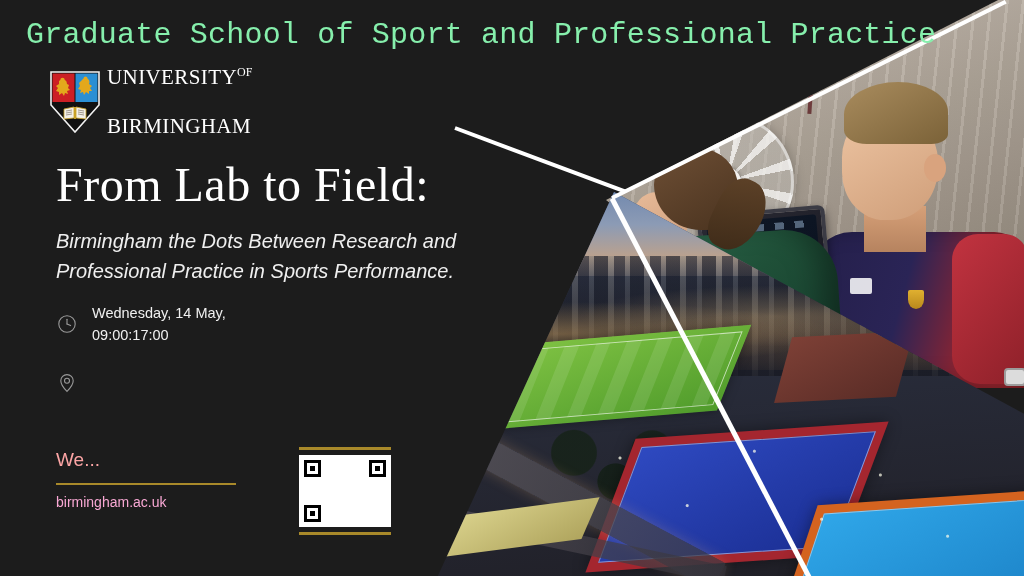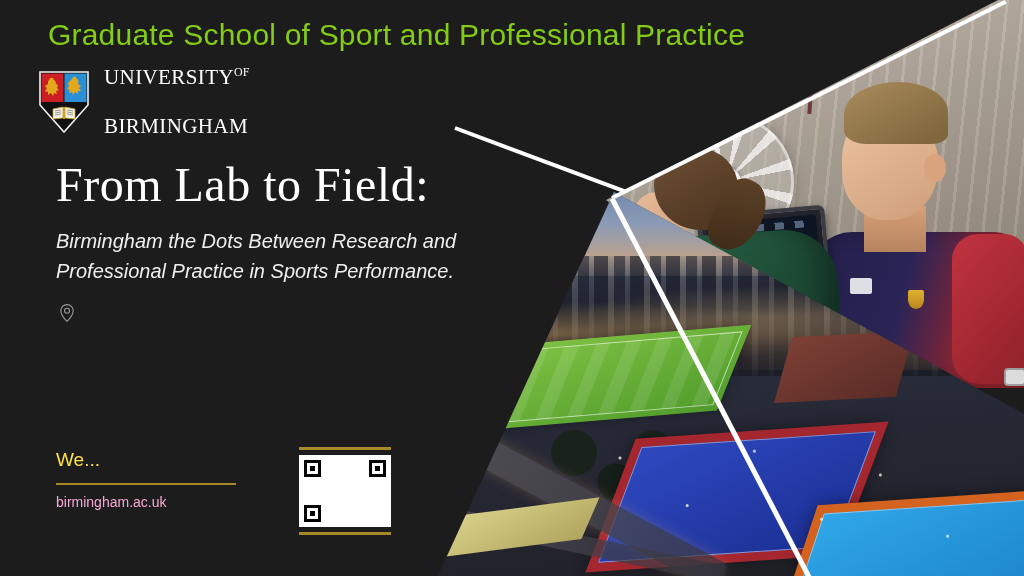--- a/index.html
+++ b/index.html
@@ -298,27 +298,27 @@
   
   .divider { position:absolute; background:#fff; transform-origin:0 50%; }
   .div-a { left:455px;  top:126px; width:182px; height:4px; transform:rotate(20.5deg); }
   .div-b { left:612px;  top:196px; width:440px; height:4px; transform:rotate(-26.5deg); }
   .div-c { left:612px;  top:196px; width:430px; height:5px; transform:rotate(62.5deg); }
 
   
   .content { position:absolute; left:0; top:0; width:620px; height:576px; }
 
   .header-title {
-    position:absolute; left:48px; top:18px;
-    font-family:Liberation Sans, sans-serif;
-    font-size:30px; color:#84cc16; white-space:nowrap;
+    position:absolute; left:26px; top:18px;
+    font-family:Liberation Mono, monospace;
+    font-size:30px; color:#86efac; white-space:nowrap;
     letter-spacing:.2px;
   }
 
-  .brand { position:absolute; left:39px; top:66px; display:flex; align-items:center; gap:15px; }
+  .brand { position:absolute; left:50px; top:66px; display:flex; align-items:center; gap:7px; }
 
   .crest { position:relative; width:50px; height:62px; }
   .crest svg { display:block; }
 
   .brand-words {
     font-family:"Liberation Serif", serif;
     color:#fff; line-height:1.02;
   }
   .brand-line1 { font-size:21px; letter-spacing:.4px; }
   .brand-line1 sup { font-size:12px; vertical-align:super; letter-spacing:0; }
@@ -336,21 +336,21 @@
     line-height:1.52;
   }
 
   .meta { position:absolute; left:56px; top:302px; width:470px; }
   .meta-row { display:flex; align-items:center; gap:14px; margin-bottom:26px; }
   .meta-icon { width:22px; height:22px; flex:0 0 22px; }
   .meta-icon svg { display:block; }
   .meta-text { font-size:14.5px; color:#f0f0f0; line-height:1.52; }
 
   .footer { position:absolute; left:56px; top:448px; width:180px; }
-  .we-line1 { font-size:19px; color:#fde047; line-height:1.3; }
+  .we-line1 { font-size:19px; color:#fca5a5; line-height:1.3; }
   .we-line2 { font-size:19px; color:#fff; font-weight:bold; line-height:1.3; }
   .gold-rule { height:2px; background:#a8892a; margin:10px 0 9px; width:180px; }
   .website { font-size:14px; color:#f9a8d4; }
 
   .qr-block { position:absolute; left:299px; top:447px; width:92px; }
   .qr-bar { height:3px; background:#a8892a; width:92px; }
   .qr-bar-top { margin-bottom:5px; }
   .qr-bar-bottom { margin-top:5px; }
   .qr-code {
     width:92px; height:72px; background:#fff; padding:3px;
@@ -483,20 +483,33 @@
     </div>
 
     <div class="main-title">From Lab to Field:</div>
 
     <div class="subtitle">Birmingham the Dots Between Research and Professional Practice in Sports Performance.</div>
 
     <div class="meta">
       <div class="meta-row">
         <span class="meta-icon">
           <svg width="22" height="22" viewBox="0 0 22 22">
+            <circle cx="11" cy="11" r="8.2" fill="none" stroke="#9a9a9a" stroke-width="1.1"></circle>
+            <line x1="11" y1="11" x2="11" y2="6.2" stroke="#9a9a9a" stroke-width="1.1" stroke-linecap="round"></line>
+            <line x1="11" y1="11" x2="14.6" y2="12.6" stroke="#9a9a9a" stroke-width="1.1" stroke-linecap="round"></line>
+          </svg>
+        </span>
+        <span class="meta-text">
+          <span>Wednesday, 14 May,</span><br>
+          <span>09:00:17:00</span>
+        </span>
+      </div>
+      <div class="meta-row">
+        <span class="meta-icon">
+          <svg width="22" height="22" viewBox="0 0 22 22">
             <path d="M11 2.6 c-3.5 0-6.2 2.7-6.2 6.1 0 4.4 6.2 10.7 6.2 10.7 s6.2-6.3 6.2-10.7 c0-3.4-2.7-6.1-6.2-6.1 z" fill="none" stroke="#9a9a9a" stroke-width="1.1"></path>
             <circle cx="11" cy="8.7" r="2.5" fill="none" stroke="#9a9a9a" stroke-width="1.1"></circle>
           </svg>
         </span>
       </div>
     </div>
 
     <div class="footer">
       <div class="we-line1">We...</div>
       <div class="gold-rule"></div>

